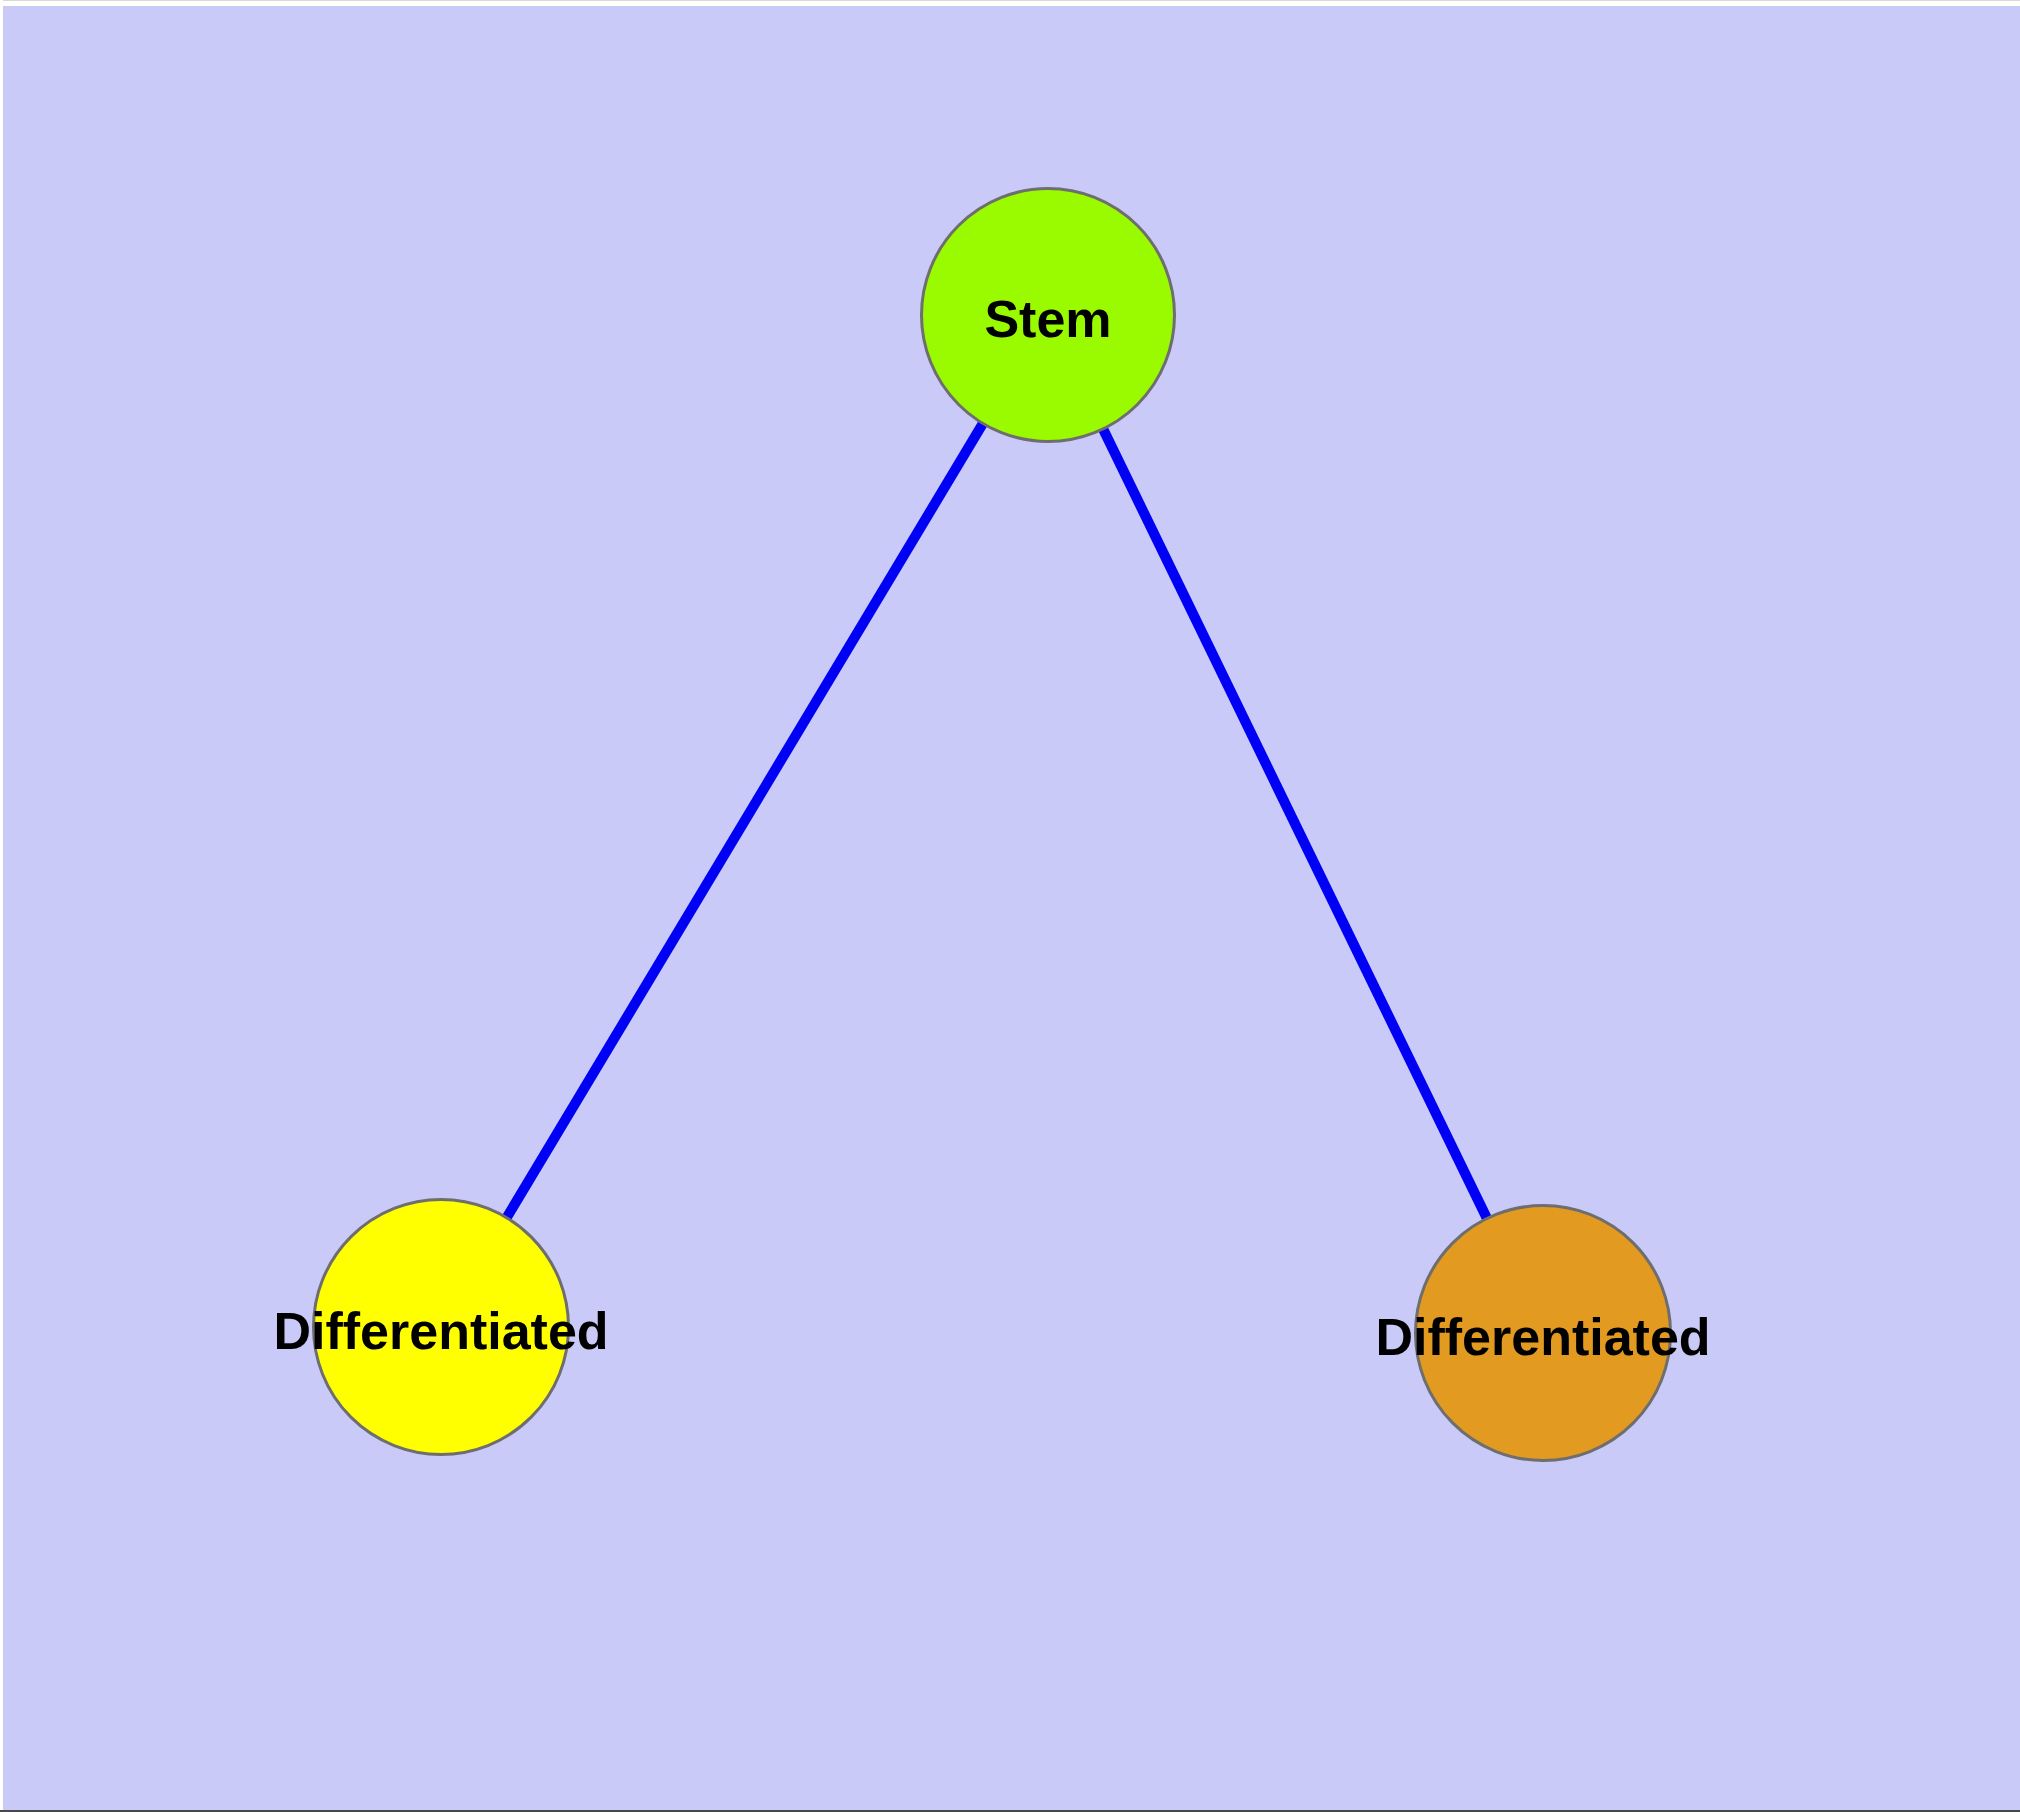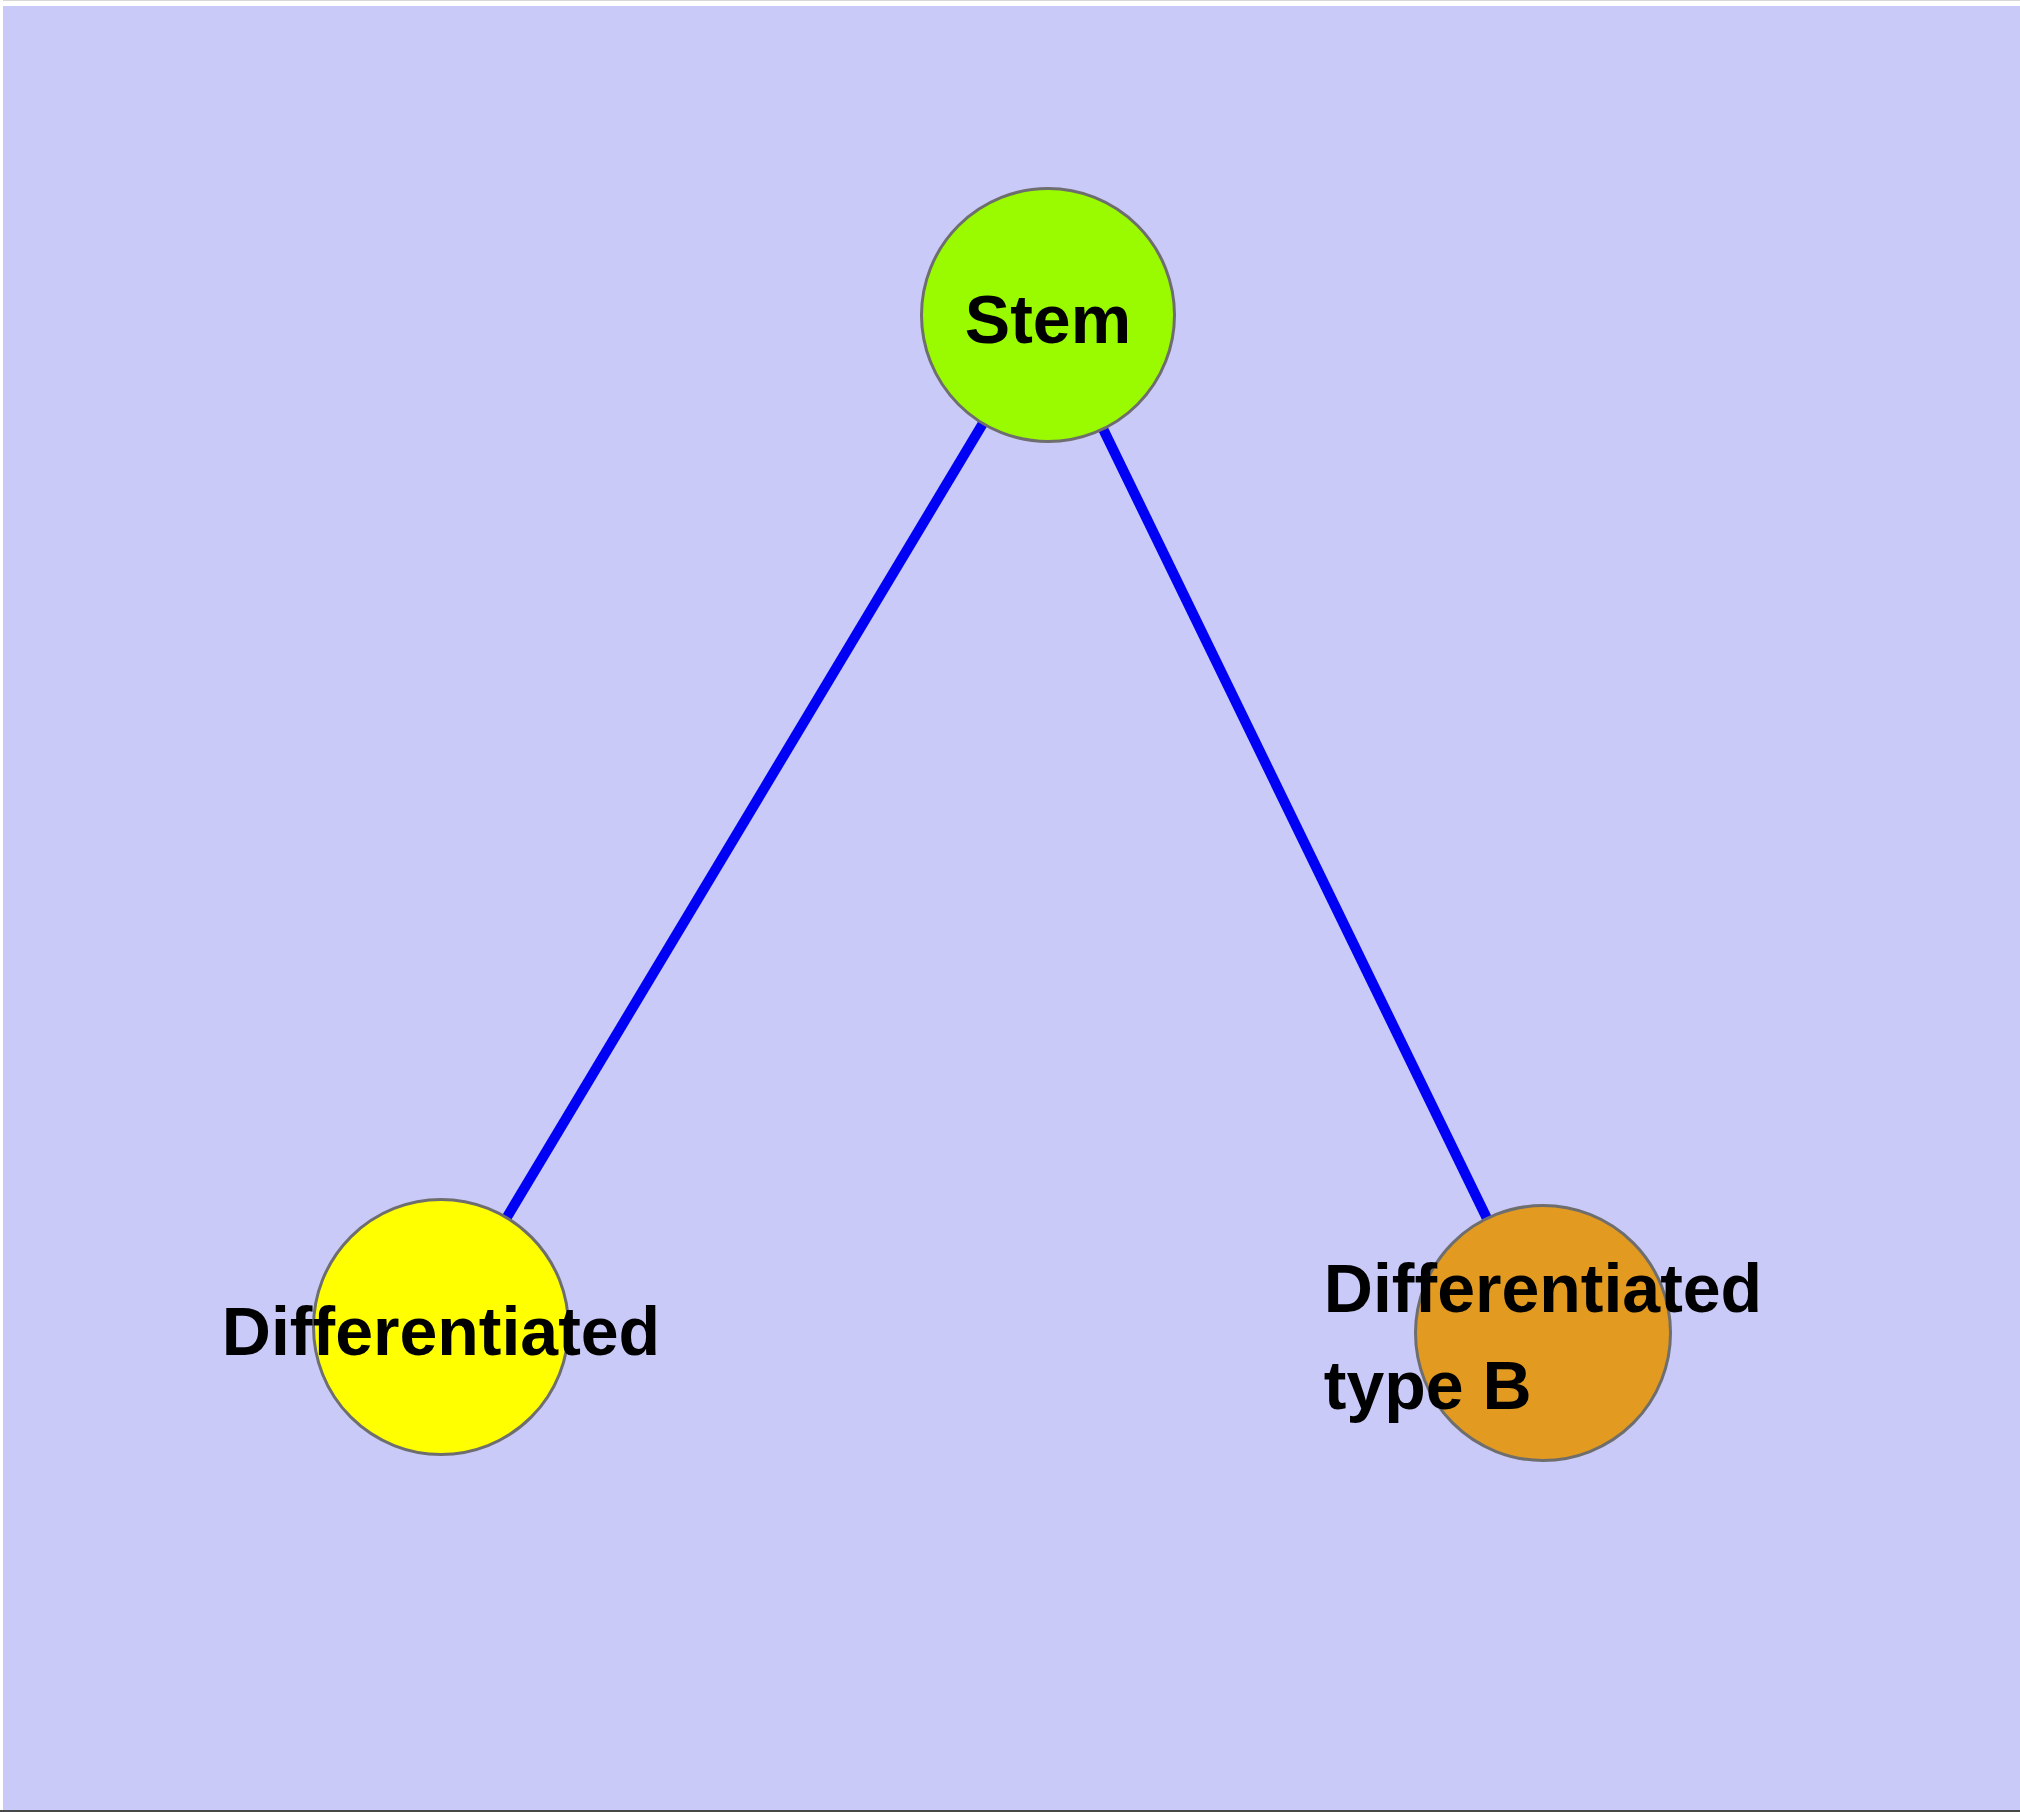--- a/index.html
+++ b/index.html
@@ -35,22 +35,23 @@
     border-style: solid;
     border-radius: 50%;
     box-sizing: border-box;
     z-index: 2;
   }
   .vertex-label {
     position: absolute;
     transform: translate(-50%, -50%);
     z-index: 3;
     font-weight: 700;
-    font-size: 68px;
+    font-size: 52px;
     line-height: 97px;
+    text-align: center;
     white-space: nowrap;
   }
   .vertex-label span {
     display: block;
   }
   .frame-top {
     position: absolute;
     left: 0; top: 0; right: 0;
     height: 5.1px;
     background: #ffffff;
@@ -91,21 +92,20 @@
     </div>
 
     <div class="vertex" style="left: 312px; top: 1198px; width: 258px; height: 258px; background: rgb(255, 255, 0); border-color: rgb(110, 110, 110); border-width: 3.4px;"></div>
     <div class="vertex-label" style="left: 441px; top: 1331px; color: rgb(0, 0, 0);">
       <span>Differentiated</span>
     </div>
 
     <div class="vertex" style="left: 1414px; top: 1204px; width: 258px; height: 258px; background: rgb(226, 154, 32); border-color: rgb(110, 110, 110); border-width: 3.4px;"></div>
     <div class="vertex-label" style="left: 1543px; top: 1337px; color: rgb(0, 0, 0);">
       <span>Differentiated</span>
-      <span>type B</span>
     </div>
 
   </div>
 
   <div class="frame-top"></div>
   <div class="frame-left"></div>
   <div class="frame-bottom"></div>
 
 </div>
 

